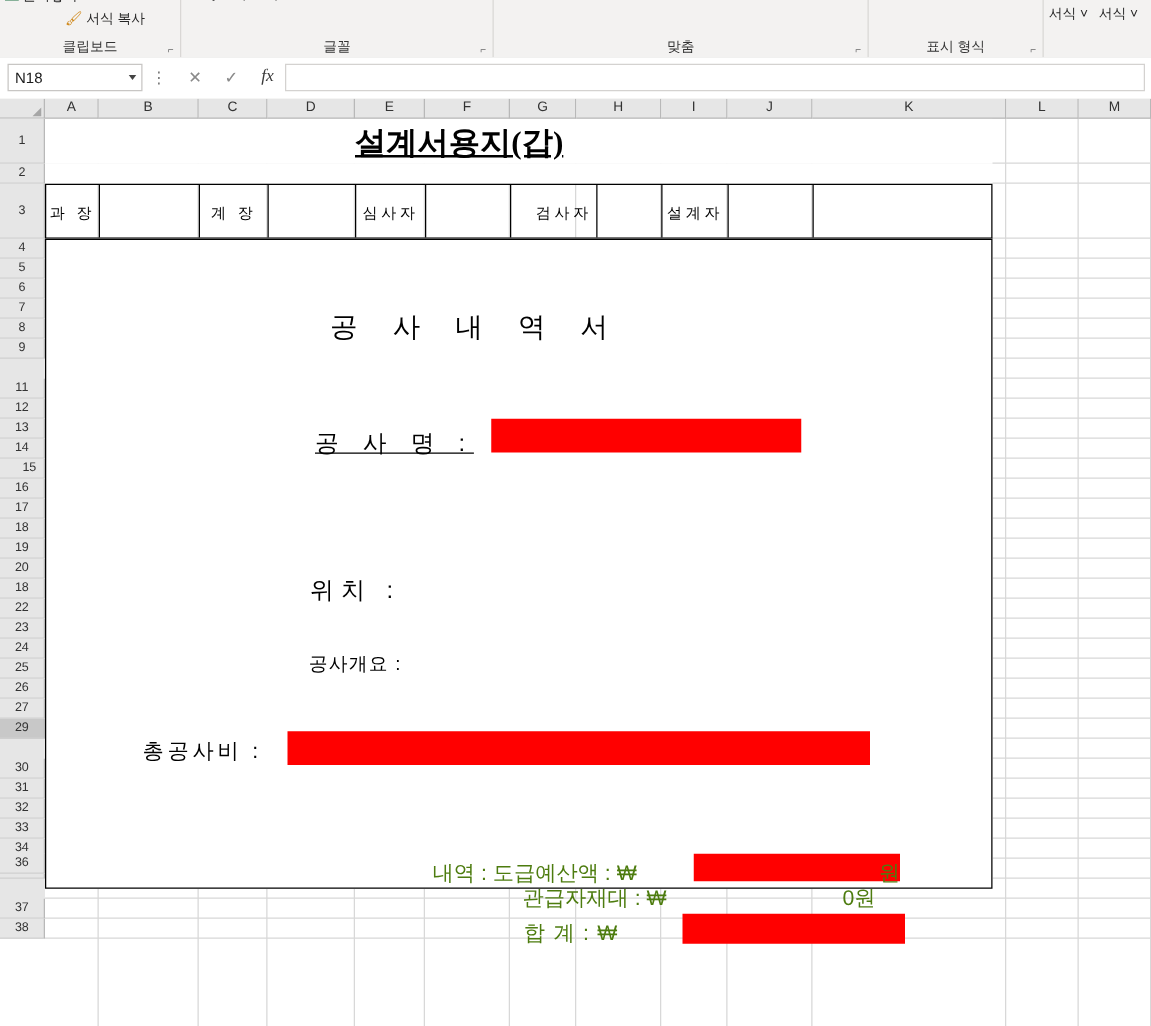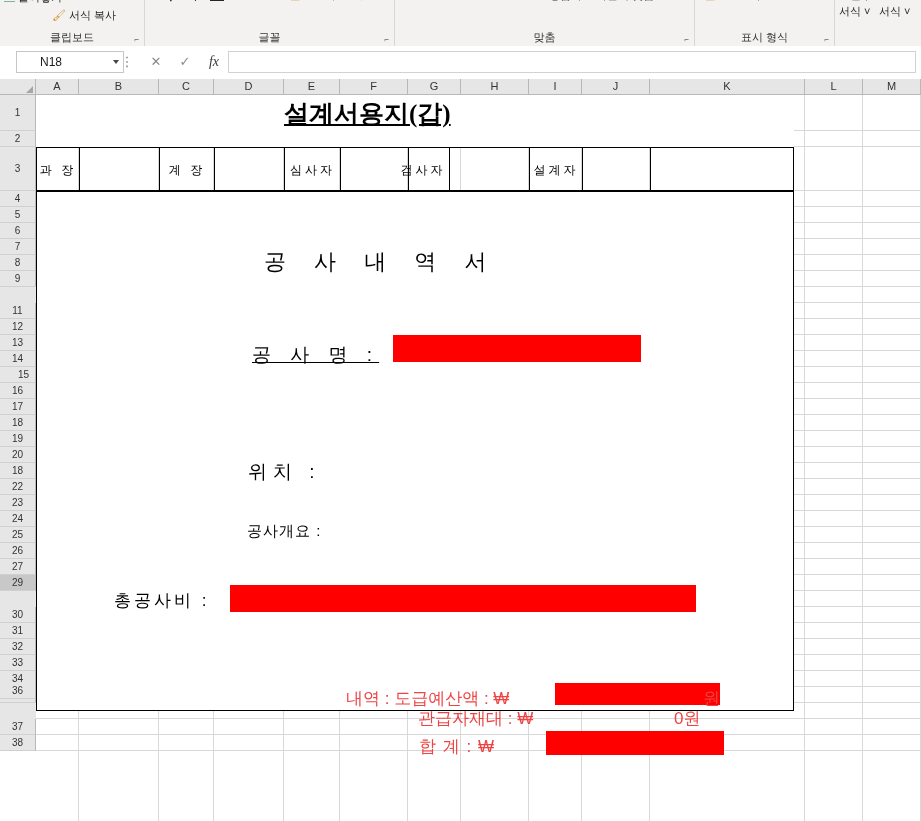--- a/index.html
+++ b/index.html
@@ -75,28 +75,28 @@
   
   .formula-bar {
     position: absolute;
     left: 0; top: 46px;
     width: 921px; height: 33px;
     background: #ffffff;
     border-bottom: 1px solid #d4d2d0;
   }
   .namebox {
     position: absolute;
-    left: 16px; top: 5px;
+    left: 6px; top: 5px;
     width: 108px; height: 22px;
     border: 1px solid #c8c6c4;
     background: #fff;
     box-sizing: border-box;
     font-size: 12px;
     line-height: 20px;
-    padding-left: 23px;
+    padding-left: 5px;
     color: #1a1a1a;
   }
   .namebox-arrow {
     position: absolute;
     right: 4px; top: 8px;
     width: 0; height: 0;
     border-left: 3.5px solid transparent;
     border-right: 3.5px solid transparent;
     border-top: 4px solid #444;
   }
@@ -267,21 +267,21 @@
     position: absolute;
     color: #000;
     white-space: nowrap;
   }
   .redact {
     position: absolute;
     background: #ff0000;
   }
   .foot-line {
     position: absolute;
-    color: #ef4444;
+    color: #4d7c0f;
     white-space: nowrap;
   }
 </style>
 </head>
 <body>
 
 <div id="app">
 
   <div class="ribbon">
     <div class="ribbon-groups">
@@ -469,21 +469,21 @@
 
       <div class="doc-title" style="left:248px; top:2px; font-size:25px;">설계서용지(갑)</div>
 
       <div class="sig-table" style="left:0px; top:52px; width:758px; height:44px;">
         <div class="sig-cell" style="left:0px;   width:43px;">과  장</div>
         <div class="sig-cell" style="left:43px;  width:80px;"></div>
         <div class="sig-cell" style="left:123px; width:55px;">계  장</div>
         <div class="sig-cell" style="left:178px; width:70px;"></div>
         <div class="sig-cell" style="left:248px; width:56px;">심사자</div>
         <div class="sig-cell" style="left:304px; width:68px;"></div>
-        <div class="sig-cell" style="left:360px; width:53px;">검사자</div>
+        <div class="sig-cell" style="left:388px; width:53px;">검사자</div>
         <div class="sig-cell" style="left:425px; width:68px;"></div>
         <div class="sig-cell" style="left:493px; width:53px;">설계자</div>
         <div class="sig-cell" style="left:546px; width:68px;"></div>
         <div class="sig-cell last" style="left:614px; width:143px;"></div>
       </div>
 
       <div class="doc-box" style="left:0px; top:96px; width:758px; height:520px;"></div>
 
       <div class="doc-heading" style="left:228px; top:152px;">공  사  내  역  서</div>
 

